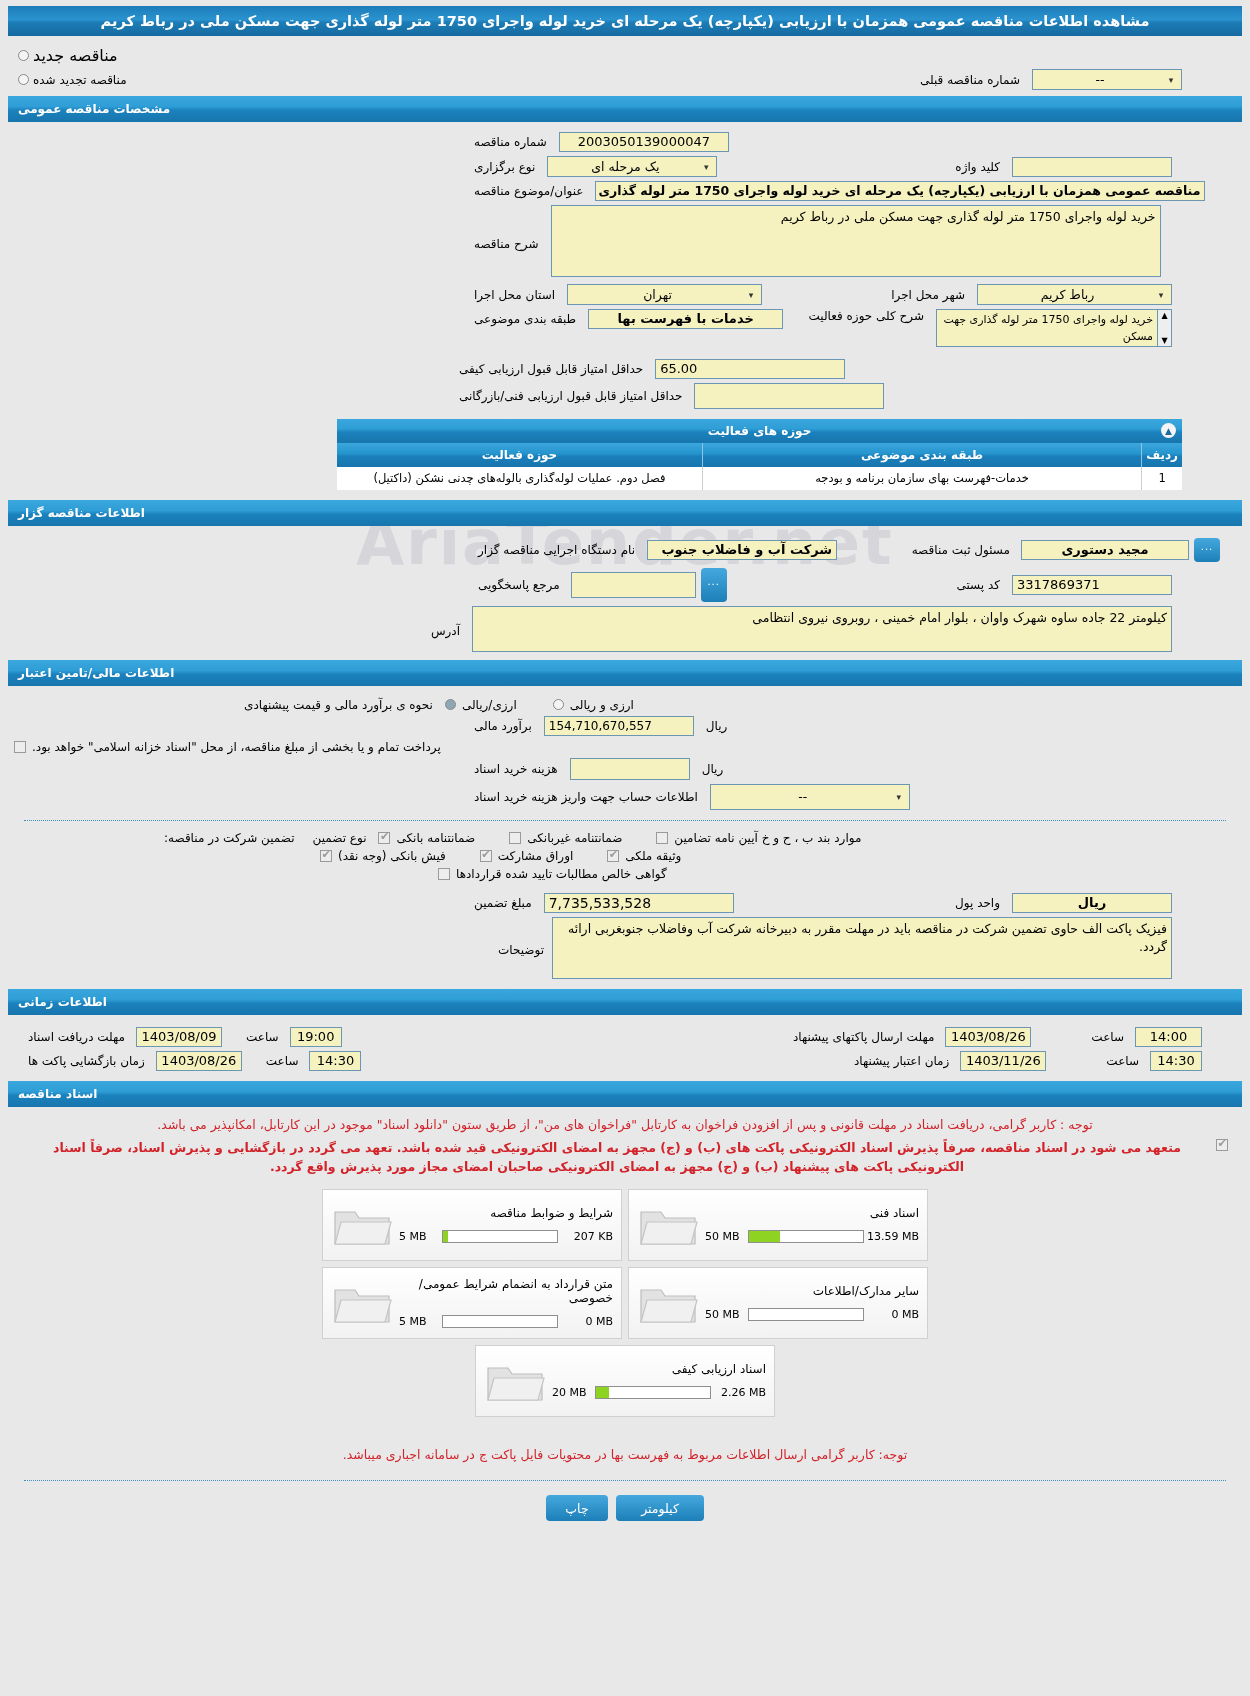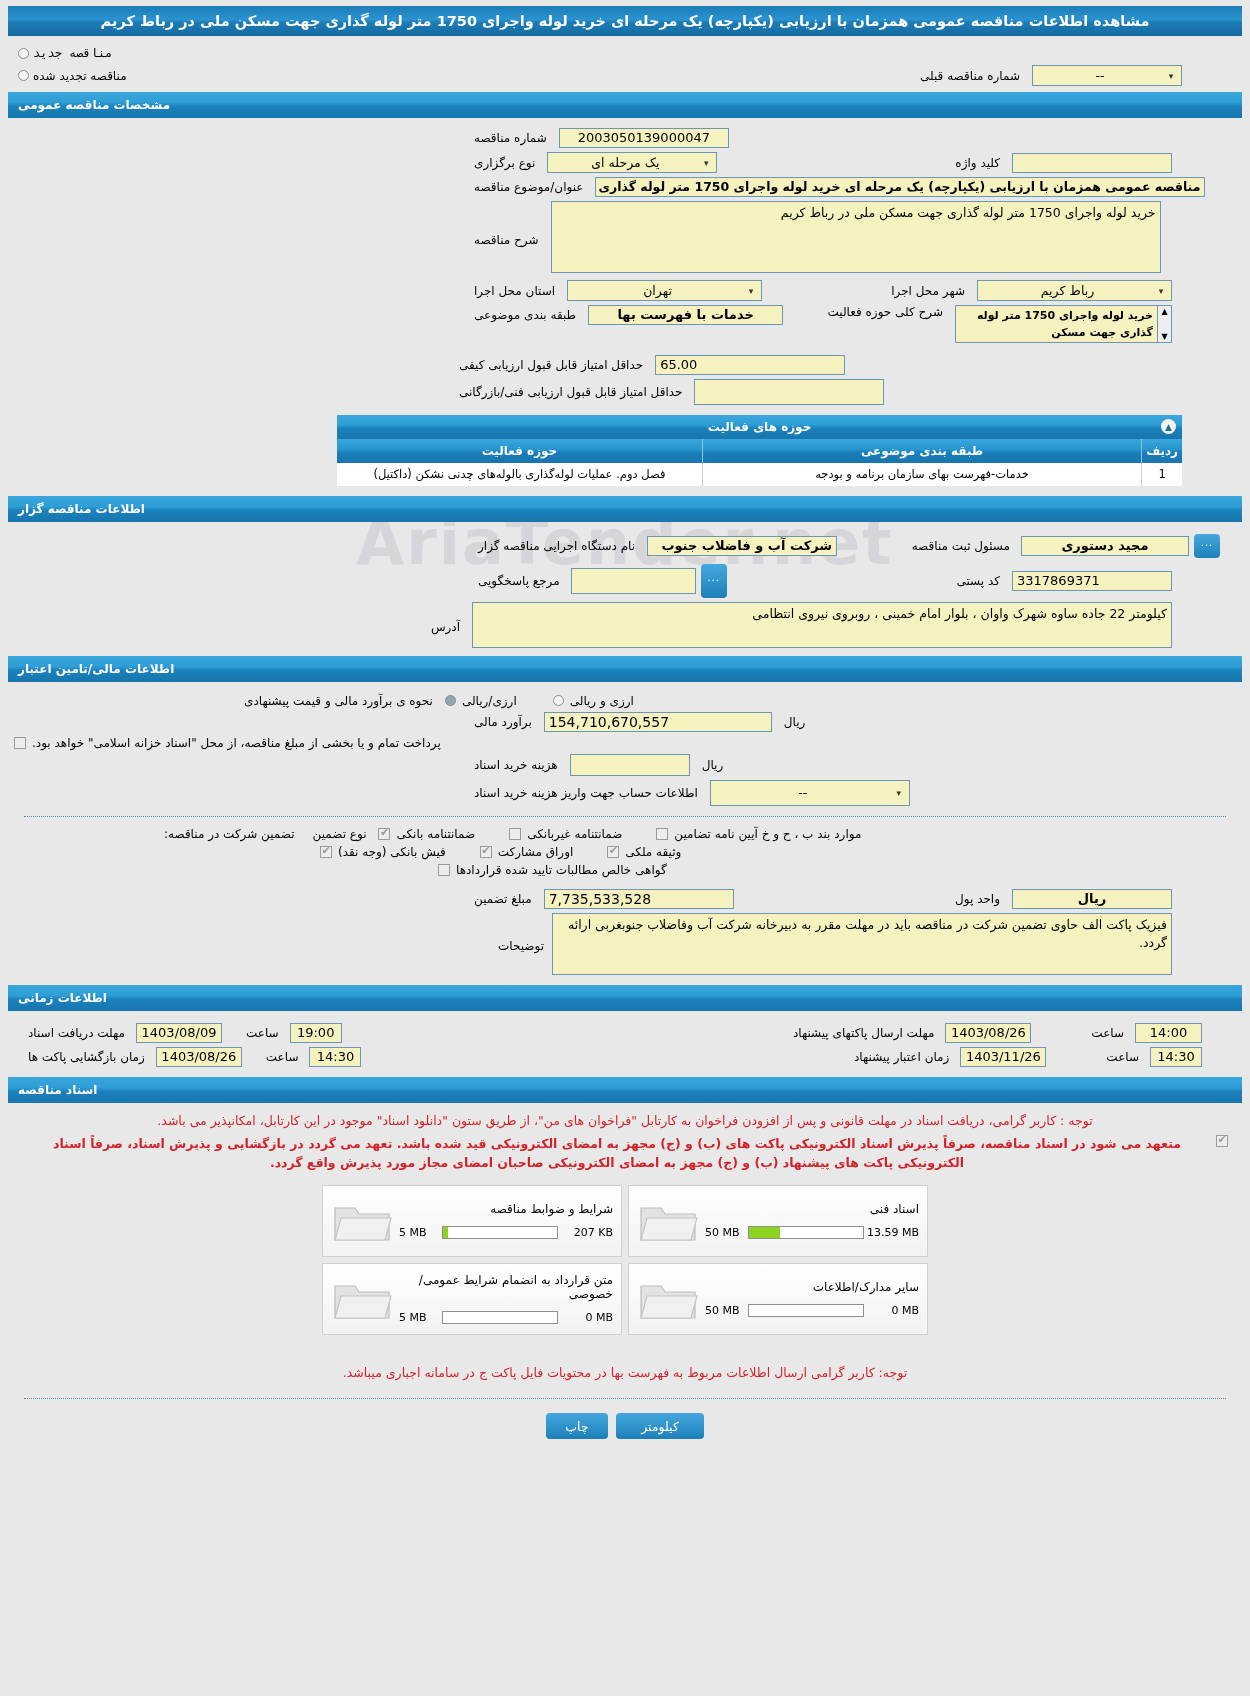--- a/index.html
+++ b/index.html
@@ -285,21 +285,21 @@
 
   <div class="content">
 
     <div class="title-bar">
       <span>مشاهده اطلاعات مناقصه عمومی همزمان با ارزیابی (یکپارچه) یک مرحله ای خرید لوله واجرای 1750 متر لوله گذاری جهت مسکن ملی در رباط کریم</span>
     </div>
 
     <div style="padding:6px 8px 0 8px;">
       <div class="row" style="justify-content:flex-start;">
         <div style="margin-right:auto;display:flex;align-items:center;gap:4px;padding-left:10px;">
-          <span style="font-size:12px;font-family:Liberation Mono, monospace;">مناقصه جدید</span>
+          <span style="font-size:16px;">مناقصه جدید</span>
           <span class="radio"></span>
         </div>
       </div>
       <div class="row" style="justify-content:flex-start;">
         <div style="display:flex;align-items:center;gap:6px;padding-right:60px;">
           <div class="select" style="width:150px;">
             <span class="arrow">▾</span>
             <span class="val">--</span>
           </div>
           <span class="lbl">شماره مناقصه قبلی</span>
@@ -369,21 +369,21 @@
         </div>
       </div>
 
       <div class="row" style="align-items:flex-start;margin-top:4px;">
         <div style="display:flex;align-items:flex-start;gap:6px;padding-right:70px;">
           <div style="display:flex;">
             <div style="width:14px;border:1px solid #6b97b5;border-left:none;background:#eee;display:flex;flex-direction:column;justify-content:space-between;align-items:center;font-size:8px;padding:1px 0;">
               <span>▲</span>
               <span>▼</span>
             </div>
-            <div class="textarea" style="width:203px;height:38px;font-size:11px;font-weight:bold;">خرید لوله واجرای 1750 متر لوله گذاری جهت مسکن</div>
+            <div class="textarea" style="width:222px;height:38px;font-size:11px;font-weight:normal;">خرید لوله واجرای 1750 متر لوله گذاری جهت مسکن</div>
           </div>
           <span class="lbl">شرح کلی حوزه فعالیت</span>
         </div>
         <div style="display:flex;align-items:center;gap:6px;margin-right:auto;margin-left:460px;">
           <div class="fld bold" style="width:195px;">خدمات با فهرست بها</div>
           <span class="lbl">طبقه بندی موضوعی</span>
         </div>
       </div>
 
       <div class="row" style="margin-top:12px;">
@@ -475,21 +475,21 @@
           <span style="width:24px;"></span>
           <span style="font-size:12px;">ارزی/ریالی</span>
           <span class="radio" style="background:#8fa6b5;"></span>
           <span class="lbl">نحوه ی برآورد مالی و قیمت پیشنهادی</span>
         </div>
       </div>
 
       <div class="row">
         <div style="display:flex;align-items:center;gap:6px;margin-right:auto;margin-left:460px;">
           <span class="lbl">ریال</span>
-          <div class="fld num" style="width:228px;text-align:left;font-size:14px;">154,710,670,557</div>
+          <div class="fld num" style="width:150px;text-align:left;font-size:12px;">154,710,670,557</div>
           <span class="lbl">برآورد مالی</span>
         </div>
       </div>
 
       <div class="row" style="margin-top:4px;">
         <div style="display:flex;align-items:center;gap:6px;margin-right:auto;padding-left:6px;">
           <span style="font-size:12px;">پرداخت تمام و یا بخشی از مبلغ مناقصه، از محل "اسناد خزانه اسلامی" خواهد بود.</span>
           <span class="chk"></span>
         </div>
       </div>
@@ -685,20 +685,38 @@
                 <span class="meter-size">0 MB</span>
               </div>
             </div>
             <svg class="folder-ico" viewBox="0 0 64 50">
               <path d="M4 12 L24 12 L28 18 L58 18 L58 44 L4 44 Z" fill="#e2e2e2" stroke="#bdbdbd" stroke-width="1.2"></path>
               <path d="M10 22 L60 22 L54 44 L4 44 Z" fill="#f0f0f0" stroke="#c4c4c4" stroke-width="1.2"></path>
             </svg>
           </div>
         </div>
 
+        <div class="file-row">
+          <div class="file-card">
+            <div class="file-body">
+              <div class="file-name">اسناد ارزیابی کیفی</div>
+              <div class="meter-line">
+                <span class="meter-max">20 MB</span>
+                <div class="meter">
+                    <div class="bar" style="width:11%"></div>
+                  </div>
+                <span class="meter-size">2.26 MB</span>
+              </div>
+            </div>
+            <svg class="folder-ico" viewBox="0 0 64 50">
+              <path d="M4 12 L24 12 L28 18 L58 18 L58 44 L4 44 Z" fill="#e2e2e2" stroke="#bdbdbd" stroke-width="1.2"></path>
+              <path d="M10 22 L60 22 L54 44 L4 44 Z" fill="#f0f0f0" stroke="#c4c4c4" stroke-width="1.2"></path>
+            </svg>
+          </div>
+        </div>
       </div>
 
       <div class="note-red" style="margin-top:26px;">توجه: کاربر گرامی ارسال اطلاعات مربوط به فهرست بها در محتویات فایل پاکت ج در سامانه اجباری میباشد.</div>
 
       <div class="dotted" style="margin-top:14px;"></div>
 
       <div class="btn-bar">
         <div class="btn">کیلومتر</div>
         <div class="btn" style="min-width:62px;">چاپ</div>
       </div>

